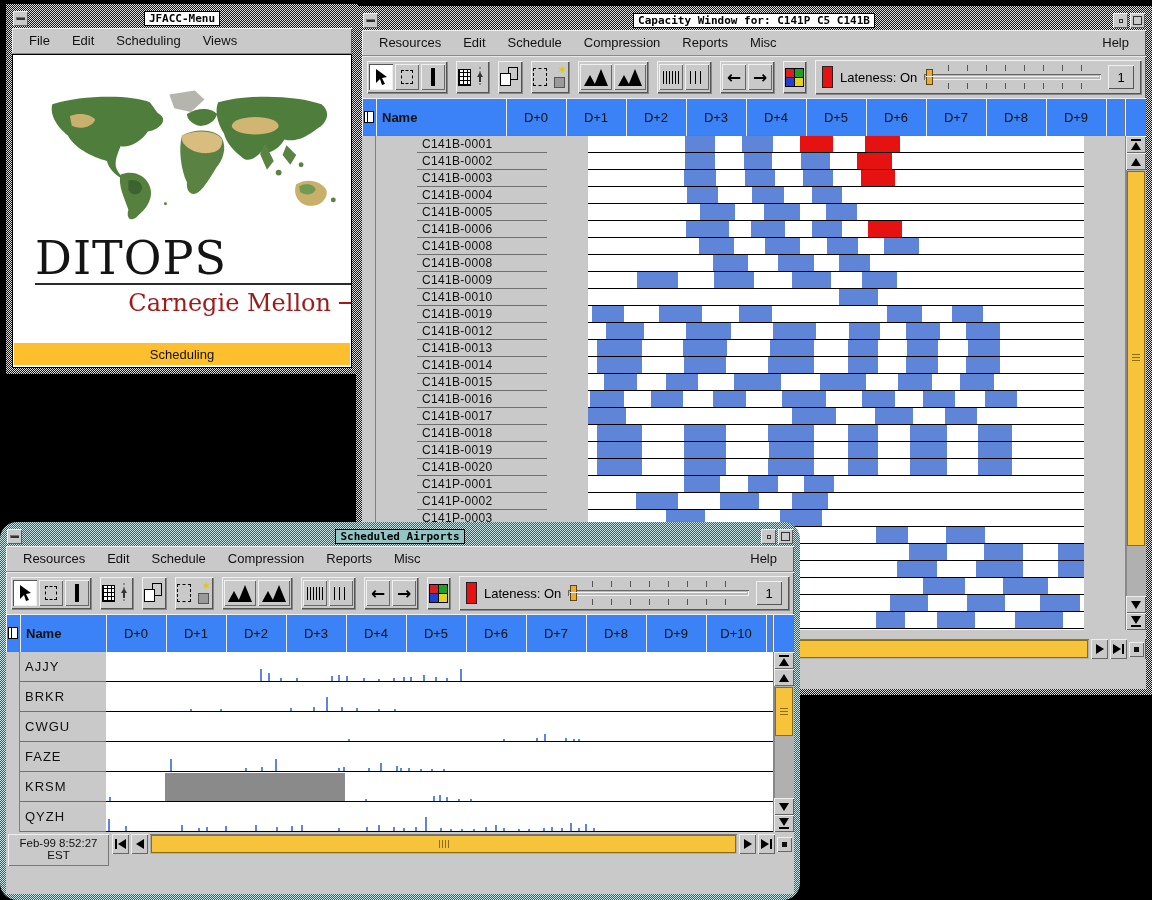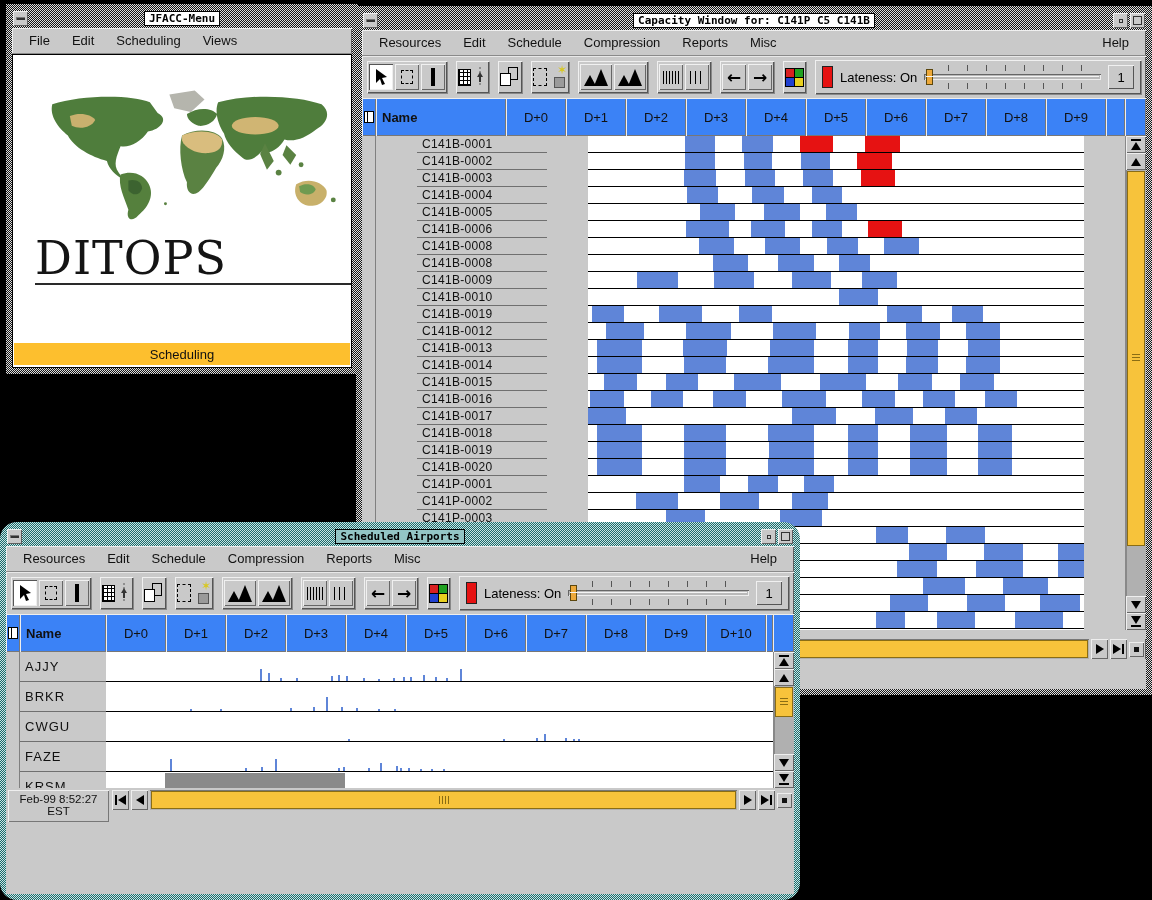--- a/index.html
+++ b/index.html
@@ -135,21 +135,21 @@
   #cap-gantt { --rowh:17px; --lineoff:16px; }
   #cap-body { height:494px;gap:41px; }
   .gap-strip { height:9px; flex:none; background:#c9c9c9; }
   .bottom-fill { flex:1; background:#c9c9c9; }
 
   
   #airports { left:0px; top:522px; width:800px; height:378px; z-index:3; }
   #air-names .name-cell { height:30px; width:86px; font-size:13px; letter-spacing:1px; }
   #air-names { width:86px; }
   #air-gantt { --rowh:30px; --lineoff:29px; }
-  #air-body { height:136px; }
+  #air-body { height:180px; }
   .air-bottom { flex:1; display:flex; align-items:flex-start; padding:2px 2px 0 2px; gap:3px; background:#c9c9c9; }
   .status-cell { width:101px; flex:none; background:#c9c9c9; box-shadow: inset 1px 1px 0 #eee, inset -1px -1px 0 #777;
     font-size:11.5px; text-align:center; padding:3px 0 5px 0; color:#111; }
   .air-hscroll { flex:1; }
 </style>
 </head>
 <body>
 
 <div class="window checker-bw" id="jfacc">
   <div class="titlebar">
@@ -183,20 +183,24 @@
           <path d="M280,100 C292,93 306,97 311,106 C313,115 304,123 293,122 C283,121 276,111 280,100 Z" fill="#c8b06a"></path>
           <path d="M283,102 C290,98 298,100 300,105 C298,111 289,112 284,108 Z" fill="#6f9a50"></path>
           <circle cx="262" cy="88" r="3" fill="#5a8242"></circle>
             <circle cx="285" cy="80" r="2.5" fill="#5a8242"></circle>
           <circle cx="318" cy="116" r="2.5" fill="#5a8242"></circle>
             <circle cx="146" cy="120" r="1.5" fill="#5a8242"></circle>
         </svg>
       </div>
       <div class="ditops">DITOPS</div>
       <div class="ditops-rule"></div>
+      <div class="cm-line">
+        <span>Carnegie Mellon</span>
+        <div class="cm-dash"></div>
+      </div>
       <div class="jf-banner">Scheduling</div>
     </div>
   </div>
 </div>
 
 <div class="window checker-bw" id="capacity">
   <div class="titlebar">
     <div class="win-btn left">
         <div class="glyph-dash"></div>
       </div>

